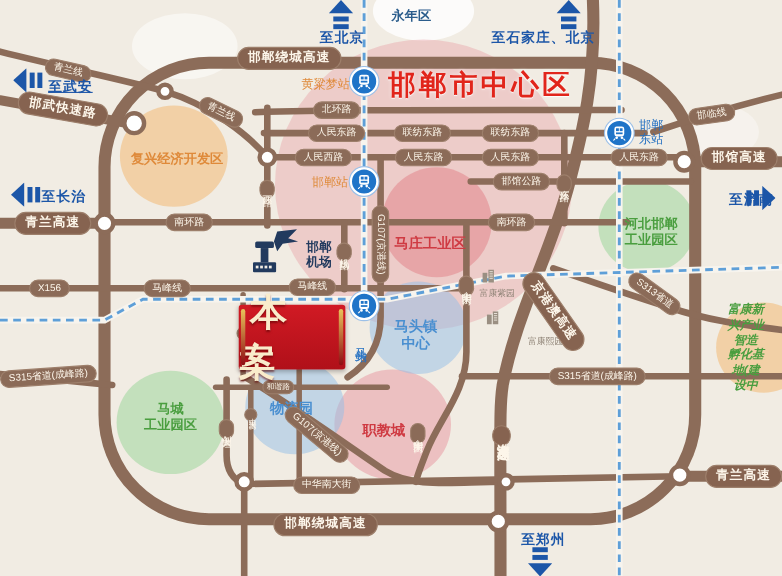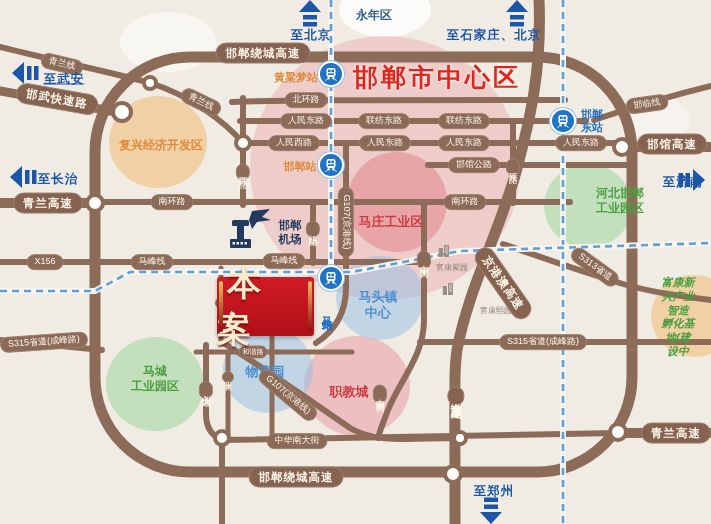--- a/index.html
+++ b/index.html
@@ -14,21 +14,21 @@
   .pill.hw{font-size:11.5px;font-weight:bold;padding:2px 9px;letter-spacing:1px;background:#866350}
   .pill.sm{font-size:7px;padding:1px 3px;letter-spacing:0}
   .pill.v{writing-mode:vertical-rl;padding:6px 1px;line-height:1.15;letter-spacing:1px}
   .pill.v.sm{padding:3px 1px}
   .area{position:absolute;z-index:5;transform:translate(-50%,-50%);font-weight:bold;
         text-align:center;white-space:pre-line;line-height:1.25;pointer-events:none}
   .poi{position:absolute;z-index:5;font-size:8px;color:#8d8174;white-space:nowrap}
   .station{position:absolute;z-index:8;width:22px;height:22px;border-radius:50%;
            background:#1f74c8;border:2px solid #fff;box-shadow:0 0 0 1px #9cc0e8;
            transform:translate(-50%,-50%);display:flex;align-items:center;justify-content:center}
-  .st-label{position:absolute;z-index:8;font-weight:bold;font-size:11px;white-space:pre-line;
+  .st-label{position:absolute;z-index:8;font-weight:normal;font-size:11px;white-space:pre-line;
             line-height:1.15;transform:translate(-50%,-50%)}
   .st-label.v{writing-mode:vertical-rl;letter-spacing:1px}
   .arrow{position:absolute;z-index:9;transform:translate(-50%,-50%)}
   .arrow svg{display:block}
   .arrow-text{position:absolute;z-index:9;color:#1c56a8;font-weight:bold;font-size:12.5px;
               white-space:nowrap;transform:translate(-50%,-50%);letter-spacing:1px}
   #center-title{position:absolute;z-index:7;transform:translate(-50%,-50%);
     font-size:25px;font-weight:900;color:#e1251b;letter-spacing:3px;white-space:nowrap;
     text-shadow:0 1px 0 rgba(255,255,255,.8),0 0 4px rgba(255,255,255,.6)}
   #banner{position:absolute;left:217px;top:277px;width:97px;height:59px;z-index:10;
@@ -163,21 +163,21 @@
       <div class="pill" style="left: 543px; top: 342px;">S315省道(成峰路)</div>
       <div class="pill v" style="left: 206px; top: 390px;">创业大道</div>
       <div class="pill sm v" style="left: 221px; top: 303px;">中兴大街</div>
       <div class="pill sm v" style="left: 228px; top: 377px;">中兴大街</div>
       <div class="pill sm" style="left: 253px; top: 352px;">和谐路</div>
     </div>
   <div id="areas">
       <div class="area" style="left: 374px; top: 15px; color: rgb(43, 93, 140); font-size: 12px;">永年区</div>
       <div class="area" style="left: 161px; top: 145px; color: rgb(223, 138, 58); font-size: 12px;">复兴经济开发区</div>
       <div class="area" style="left: 391px; top: 222px; color: rgb(207, 58, 66); font-size: 13px;">马庄工业区</div>
-      <div class="area" style="left: 592px; top: 201px; color: rgb(74, 158, 63); font-size: 12px; margin-left: 28px;">河北邯郸
+      <div class="area" style="left: 592px; top: 211px; color: rgb(74, 158, 63); font-size: 12px;">河北邯郸
 工业园区</div>
       <div class="area" style="left: 155px; top: 379px; color: rgb(74, 158, 63); font-size: 12px;">马城
 工业园区</div>
       <div class="area" style="left: 378px; top: 305px; color: rgb(74, 143, 208); font-size: 13px;">马头镇
 中心</div>
       <div class="area" style="left: 265px; top: 372px; color: rgb(74, 143, 208); font-size: 13px;">物流园</div>
       <div class="area" style="left: 349px; top: 392px; color: rgb(207, 58, 66); font-size: 13px;">职教城</div>
       <div class="area" style="left: 678px; top: 317px; color: rgb(74, 158, 63); font-size: 11px; font-style: italic;">富康新兴产业智造
 孵化基地(建设中</div>
     </div>

